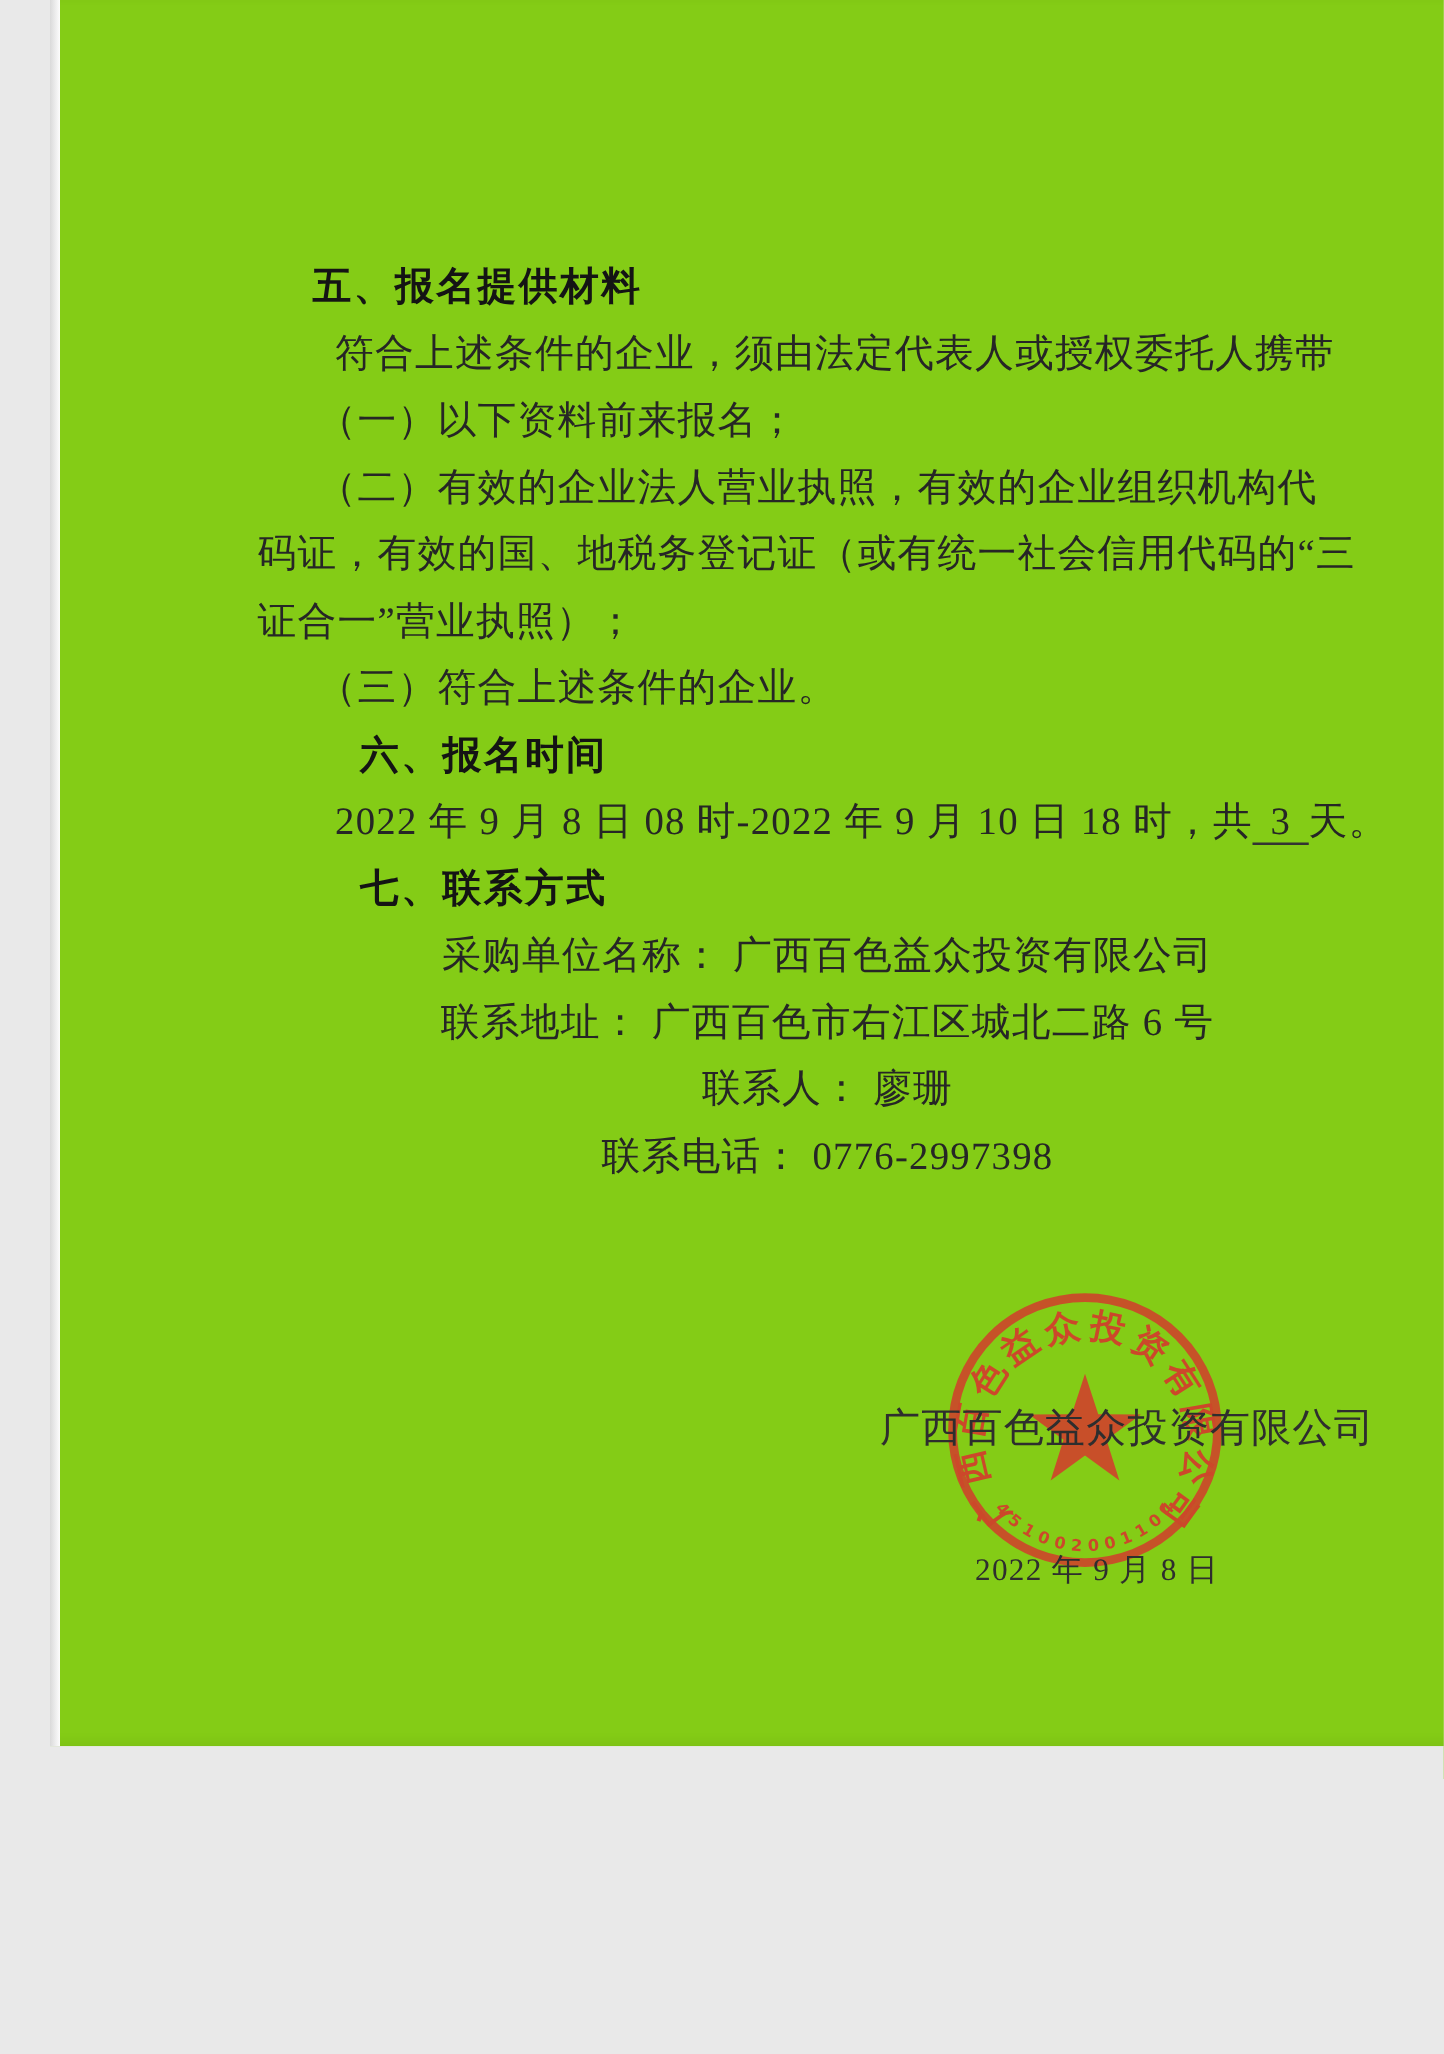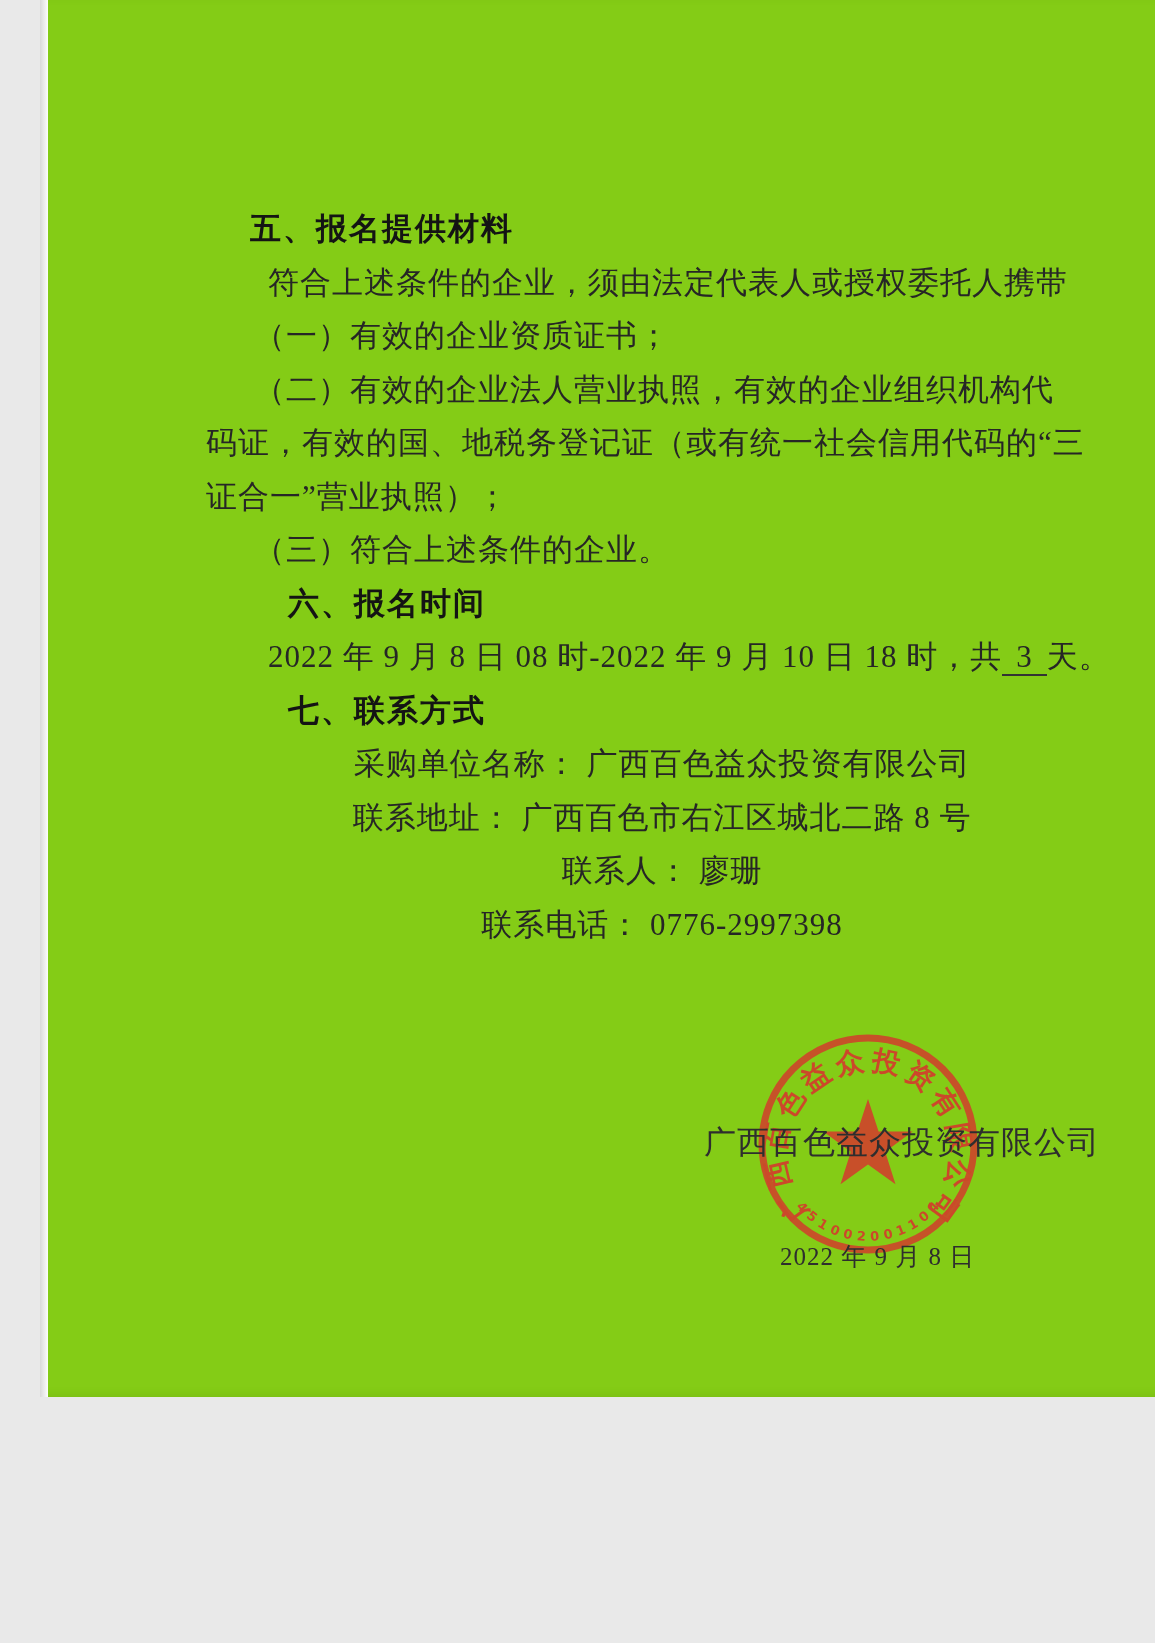--- a/index.html
+++ b/index.html
@@ -43,30 +43,30 @@
   }
 </style>
 </head>
 <body>
 
 <div class="page">
 
   <div class="doc">
     <div class="line h ind-head1">五、报名提供材料</div>
     <div class="line ind2">符合上述条件的企业，须由法定代表人或授权委托人携带</div>
-    <div class="line ind-item">（一）有效的企业资质证书；</div>
+    <div class="line ind-item">（一）以下资料前来报名；</div>
     <div class="line ind-item">（二）有效的企业法人营业执照，有效的企业组织机构代</div>
     <div class="line">码证，有效的国、地税务登记证（或有统一社会信用代码的“三</div>
     <div class="line">证合一”营业执照）；</div>
     <div class="line ind-item">（三）符合上述条件的企业。</div>
     <div class="line h ind-head2">六、报名时间</div>
     <div class="line ind2"><span>2022 年 9 月 8 日 08 时-2022 年 9 月 10 日 18 时，共</span><span class="u">3</span><span>天。</span></div>
     <div class="line h ind-head2">七、联系方式</div>
     <div class="line ind2">采购单位名称： 广西百色益众投资有限公司</div>
-    <div class="line ind2">联系地址： 广西百色市右江区城北二路 8 号</div>
+    <div class="line ind2">联系地址： 广西百色市右江区城北二路 6 号</div>
     <div class="line ind2">联系人： 廖珊</div>
     <div class="line ind2">联系电话： 0776-2997398</div>
   </div>
 
   <svg class="seal" viewBox="0 0 232 232">
     <circle cx="116" cy="116" r="106" fill="none" stroke="#d6362d" stroke-width="7" opacity="0.92"></circle>
     <polygon fill="#d6362d" opacity="0.95" points="116,71 126.6,103.4 160.7,103.6 133.2,123.8 143.5,156.3 116,136.4 88.5,156.3 98.8,123.8 71.3,103.6 105.4,103.4"></polygon>
     <g id="seal-company-arc">
         <text x="48.85158946687936" y="173.78617594027526" transform="rotate(-126 48.85158946687936 173.78617594027526)" class="seal-char">广</text>
         <text x="35.15701089378631" y="143.79923169633844" transform="rotate(-103.0909090909091 35.15701089378631 143.79923169633844)" class="seal-char">西</text>

